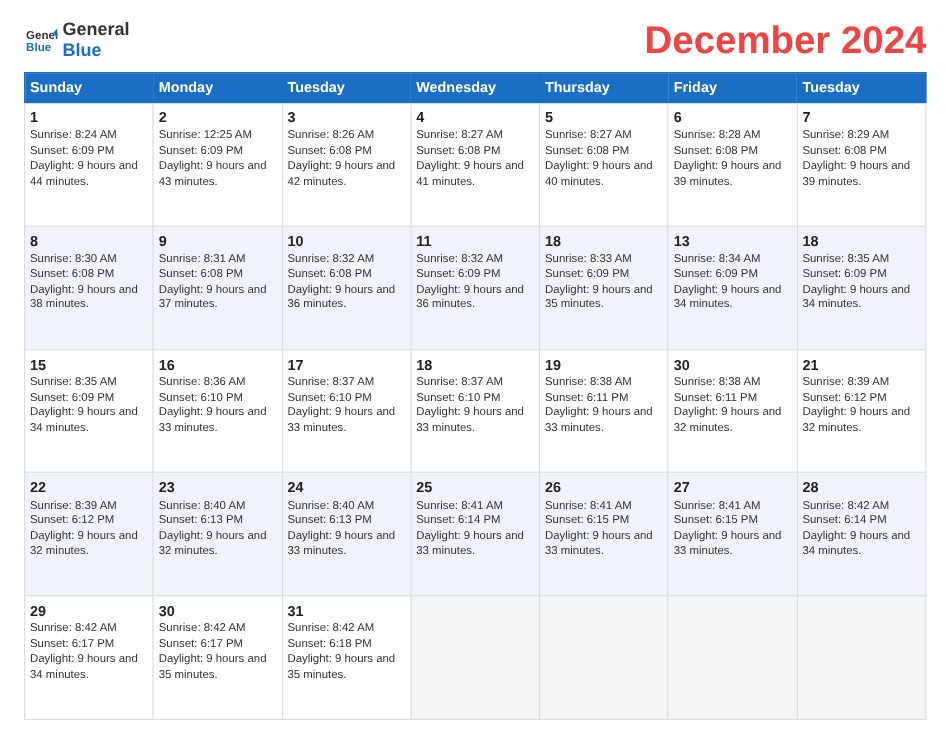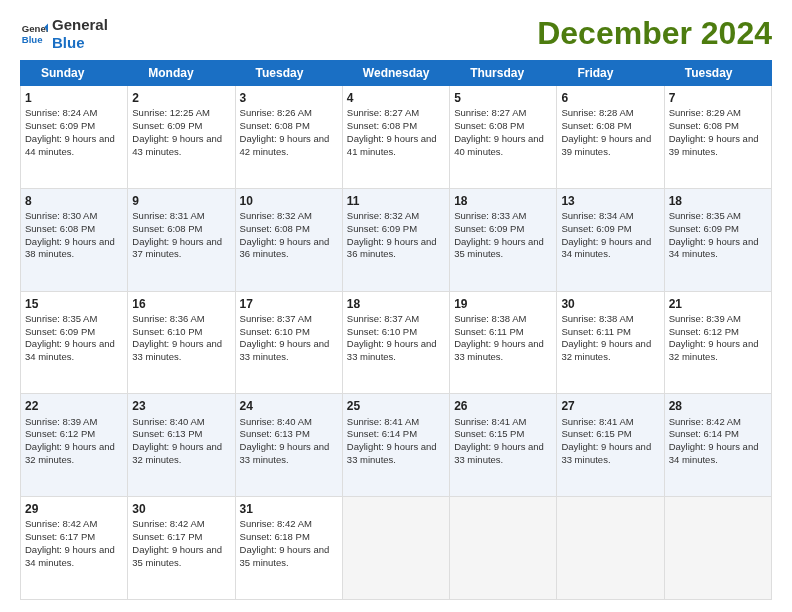--- a/index.html
+++ b/index.html
@@ -41,41 +41,41 @@
     .logo-icon {
       width: 28px;
       height: 28px;
     }
     .title-block {
       text-align: right;
     }
     .month-title {
       font-size: 32px;
       font-weight: bold;
-      color: #4d7c0f;
+      color: #ef4444;
       line-height: 1.1;
     }
     .location-title {
       font-size: 14px;
       color: #444;
       margin-top: 2px;
     }
     .calendar {
       flex: 1;
       border: 1px solid #ccc;
       border-collapse: collapse;
       width: 100%;
       table-layout: fixed;
     }
     .calendar th {
       background: #1a6fc4;
       color: #fff;
       font-size: 12px;
       font-weight: bold;
-      padding: 5px 20px;
+      padding: 5px 4px;
       text-align: left;
       border: 1px solid #1a6fc4;
     }
     .calendar td {
       vertical-align: top;
       padding: 4px 4px 3px 4px;
       font-size: 9.5px;
       color: #333;
       border: 1px solid #ddd;
       line-height: 1.35;

